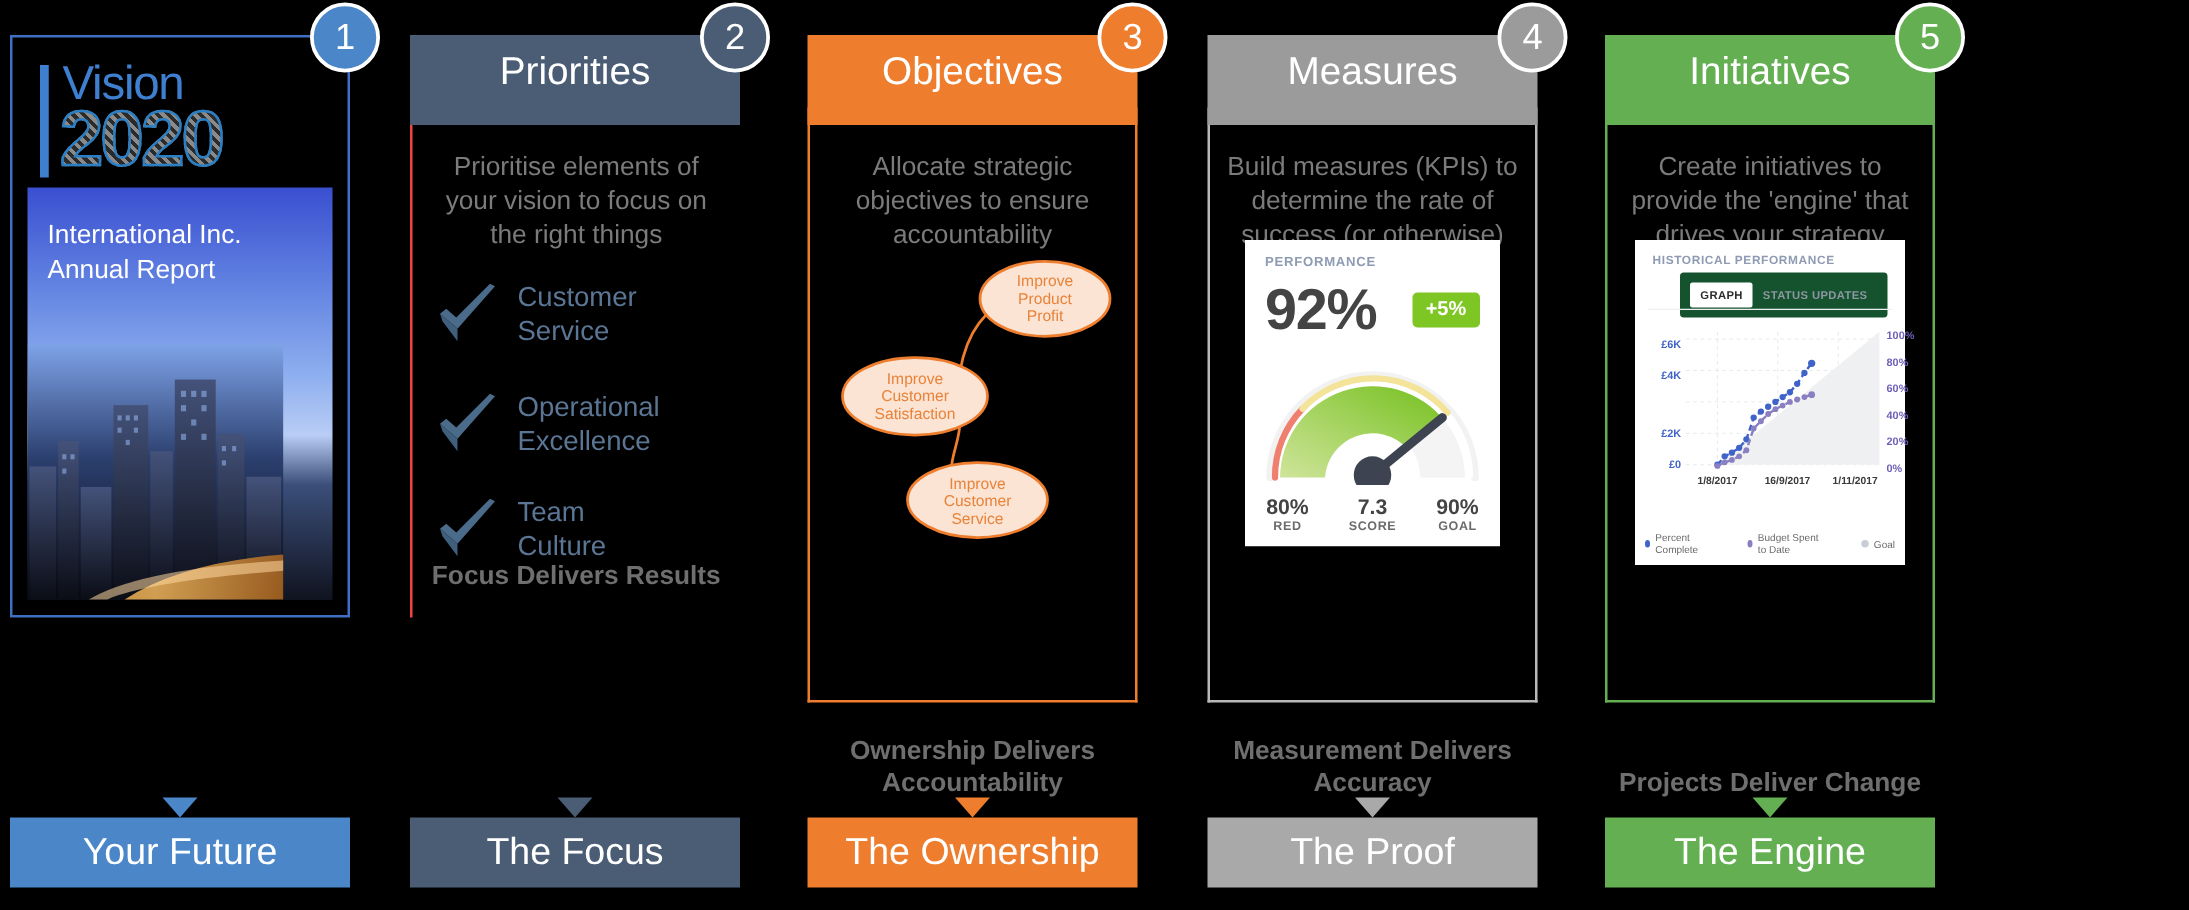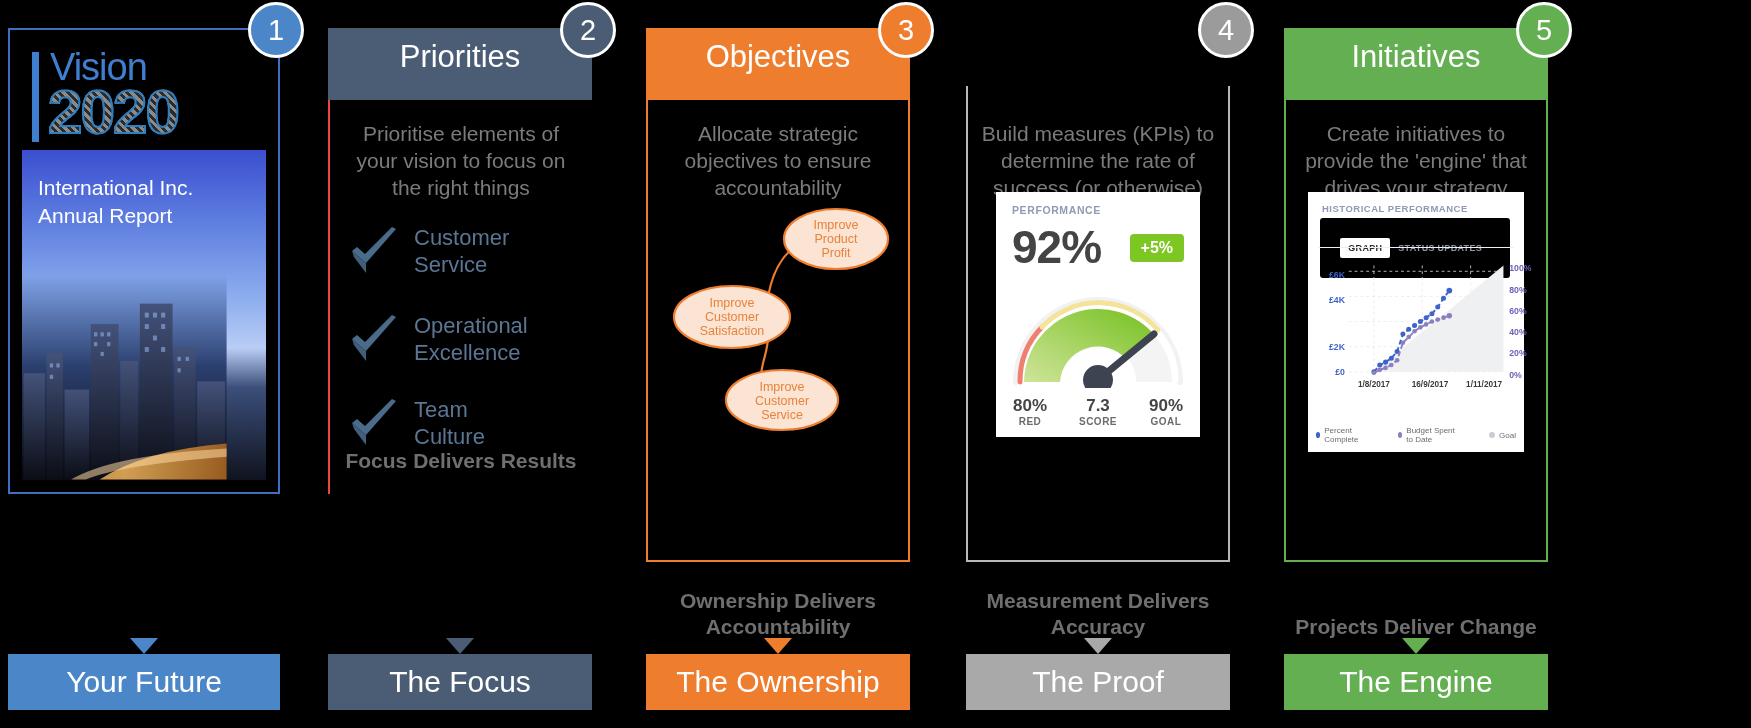--- a/index.html
+++ b/index.html
@@ -122,21 +122,21 @@
   .kpi-foot { position:absolute; left:0; right:0; bottom:10px; display:flex; }
   .kpi-cell { flex:1; text-align:center; }
   .kpi-cell .v { color:#444; font-size:17px; font-weight:bold; }
   .kpi-cell .k { color:#6b6b6b; font-size:10px; font-weight:bold; letter-spacing:.5px; }
 
   
   .hist-card {
     position:absolute; left:24px; right:24px; top:192px; height:260px; background:#fff;
   }
   .hist-eyebrow { position:absolute; left:14px; top:11px; color:#8f9bb3; font-size:9.5px; font-weight:bold; letter-spacing:.5px; }
-  .seg { position:absolute; right:14px; top:26px; display:flex; background:#000000; border-radius:3px; padding:20px; }
+  .seg { position:absolute; right:14px; top:26px; display:flex; background:#14532d; border-radius:3px; padding:8px; }
   .seg div { font-size:9px; font-weight:bold; padding:5px 8px; color:#8f96a3; letter-spacing:.3px;}
   .seg div.on { background:#fff; color:#2b2b2b; border-radius:2px; }
   .hist-sep { position:absolute; left:10px; right:10px; top:55px; height:1px; background:#edeff2; }
   .hist-plot { position:absolute; left:6px; right:4px; top:58px; height:145px; }
   .ax { font-size:9px; font-weight:bold; font-family:"Liberation Sans",sans-serif; }
   .ax.l { fill:#3f63c8; } .ax.r { fill:#6f5fb8; } .ax.x { fill:#3a3a3a; font-size:8.5px;}
   .legend { position:absolute; left:8px; right:8px; bottom:8px; display:flex; justify-content:space-around; align-items:center;gap:28px; }
   .lg { display:flex; align-items:center; gap:4px; font-size:8px; color:#6b6b6b; }
   .dot { width:6px; height:6px; border-radius:50%; }
 </style>
@@ -330,20 +330,21 @@
           <div class="k">SCORE</div>
         </div>
         <div class="kpi-cell">
           <div class="v">90%</div>
           <div class="k">GOAL</div>
         </div>
       </div>
     </div>
 
     <div class="tagline" style="bottom:88px;">Measurement Delivers Accuracy</div>
+    <div class="hdr h4">Measures</div>
     <div class="arrow a4"></div>
     <div class="foot f4">The Proof</div>
   </div>
 
   <div class="col" style="left:1284px;width:264px;">
     <div class="badge b5">5</div>
     <div class="panel p5" style="border-width:0 2px 2px 2px;top:86px;height:476px;"></div>
     <div class="blurb" style="top:120px;left:8px;right:8px;">Create initiatives to provide the 'engine' that drives your strategy</div>
 
     <div class="hist-card">

